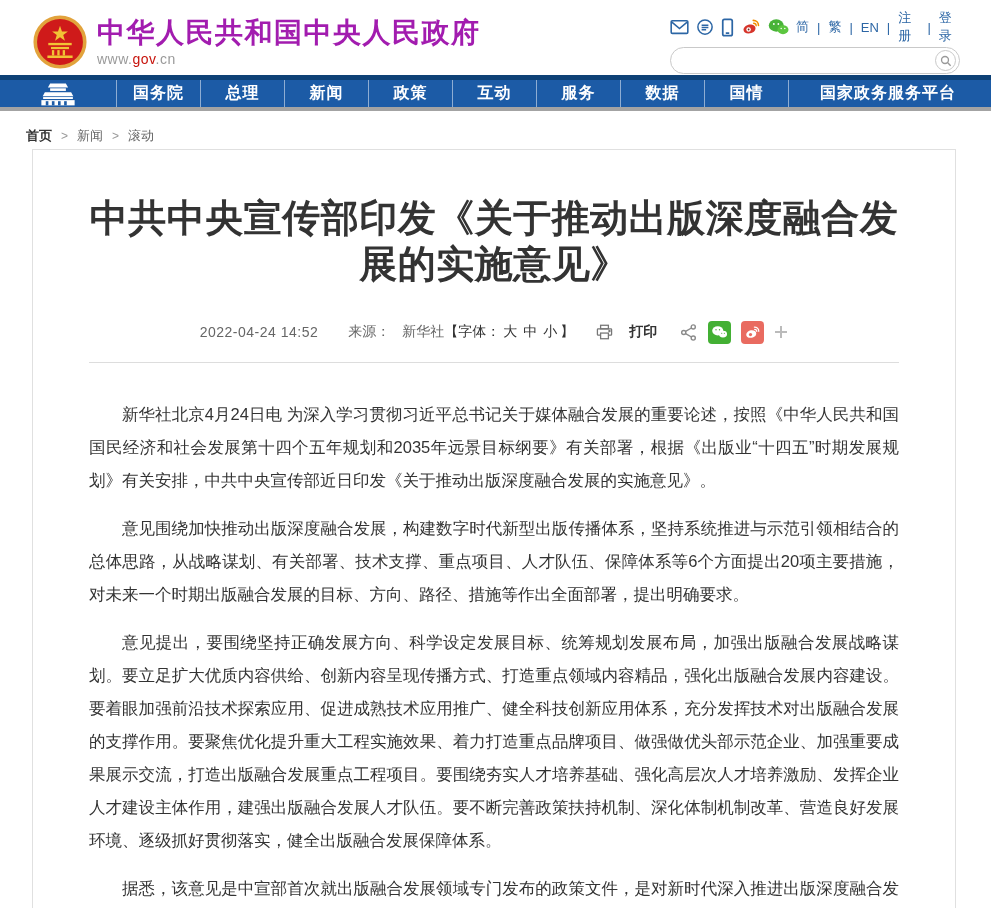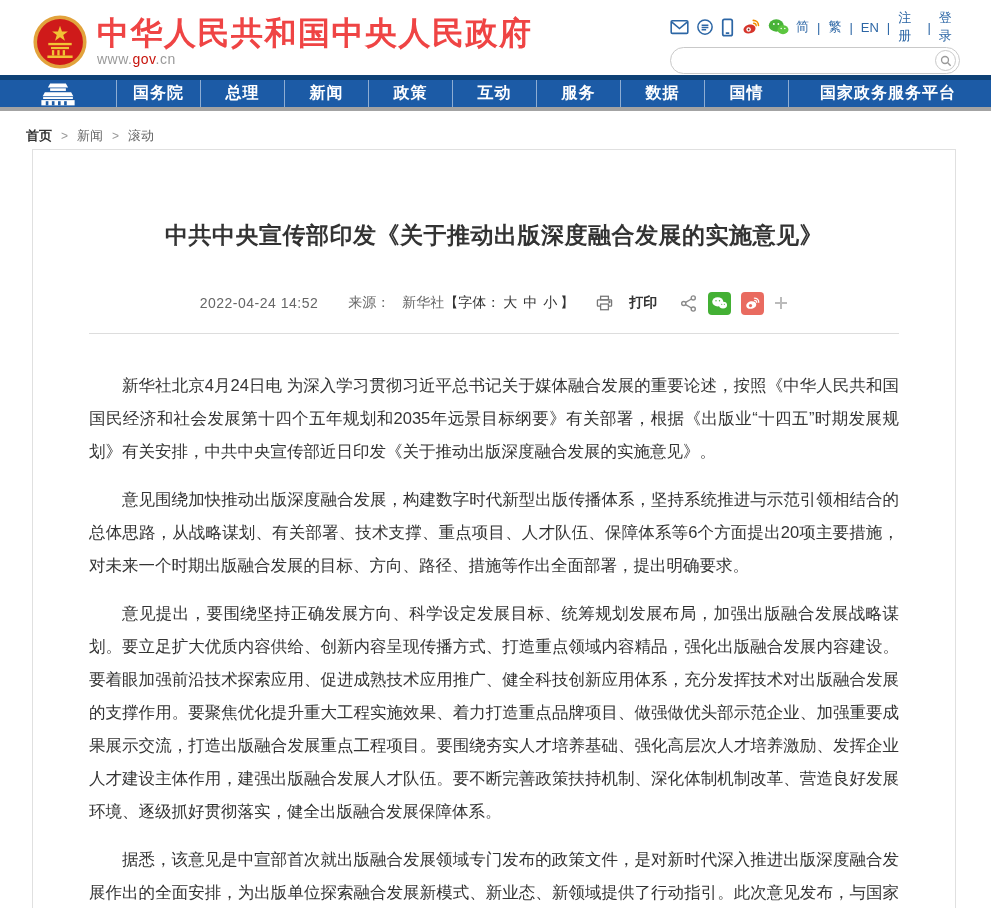--- a/index.html
+++ b/index.html
@@ -6,21 +6,21 @@
   html,body { margin:0; padding:0; }
   body {
     width: 991px; height: 908px; overflow: hidden;
     background:#fff; color:#333;
     font-family: "Liberation Sans", "DejaVu Sans", sans-serif;
   }
   
   .site-header { height:75px; display:flex; justify-content:space-between; }
   .header-left { display:flex; align-items:center; gap:10px; margin:9px 0 0 33px; }
   .emblem { width:54px; height:54px; flex:0 0 auto; }
-  .site-title { font-size:32px; font-weight:700; color:#ef4444; letter-spacing:1.5px; line-height:30px; }
+  .site-title { font-size:28px; font-weight:700; color:#a21caf; letter-spacing:1.5px; line-height:30px; }
   .site-url { font-size:14px; color:#9a9a9a; margin-top:3px; letter-spacing:.5px; }
   .site-url .gov { color:#c7120b; }
   .header-right { margin:16px 31px 0 0; width:290px; }
   .quick-row { display:flex; align-items:center; justify-content:flex-end; gap:7px; font-size:13px; height:22px; }
   .quick-row .ic { display:inline-flex; align-items:center; cursor:pointer; }
   .quick-link { color:#2c66a5; text-decoration:none; cursor:pointer; }
   .vsep { color:#2c66a5; margin:0 1px; }
   .search-box { margin-top:9px; height:27px; border:1px solid #c9c9c9; border-radius:14px;
     display:flex; align-items:center; padding:0 3px 0 12px; background:#fff; }
   .search-box input { border:none; outline:none; flex:1; font-size:13px; background:transparent; height:20px; }
@@ -34,22 +34,22 @@
     justify-content:center; border-left:1px solid rgba(255,255,255,.5); cursor:pointer; letter-spacing:1px; }
   .nav-item.wide { width:199px; }
   
   .breadcrumb { padding:22px 0 11px 26px; font-size:13px; color:#666; display:flex; gap:9px; align-items:center; height:38px; }
   .bc-home { color:#333; font-weight:700; cursor:pointer; }
   .bc-sep { color:#999; font-size:12px; }
   .bc-link { color:#666; cursor:pointer; }
   
   .content-box { margin-left:32px; width:924px; min-height:760px;
     border:1px solid #e0e0e0; border-bottom:none; padding:45px 56px 28px; }
-  .article-title { font-size:23px; line-height:46px; text-align:center; color:#333;
-    font-weight:600; margin:17px auto 32px; max-width:822px; letter-spacing:.5px; }
+  .article-title { font-size:38px; line-height:46px; text-align:center; color:#333;
+    font-weight:600; margin:0 auto 32px; max-width:822px; letter-spacing:.5px; }
   .meta-row { display:flex; justify-content:center; align-items:center; font-size:14px; color:#666; height:26px; }
   .meta-left { display:flex; align-items:center; }
   .meta-date { margin-right:30px; letter-spacing:.5px; }
   .meta-source-label { margin-right:12px; }
   .meta-source { color:#666; cursor:pointer; }
   .meta-right { display:flex; align-items:center; color:#333; font-size:14px; }
   .font-opt { cursor:pointer; margin:0 3px; }
   .print-btn { display:inline-flex; align-items:center; gap:16px; margin-left:22px; color:#333; cursor:pointer;font-weight:bold; }
   .share-group { display:inline-flex; align-items:center; gap:10px; margin-left:22px; }
   .share-plain { cursor:pointer; display:inline-flex; }

